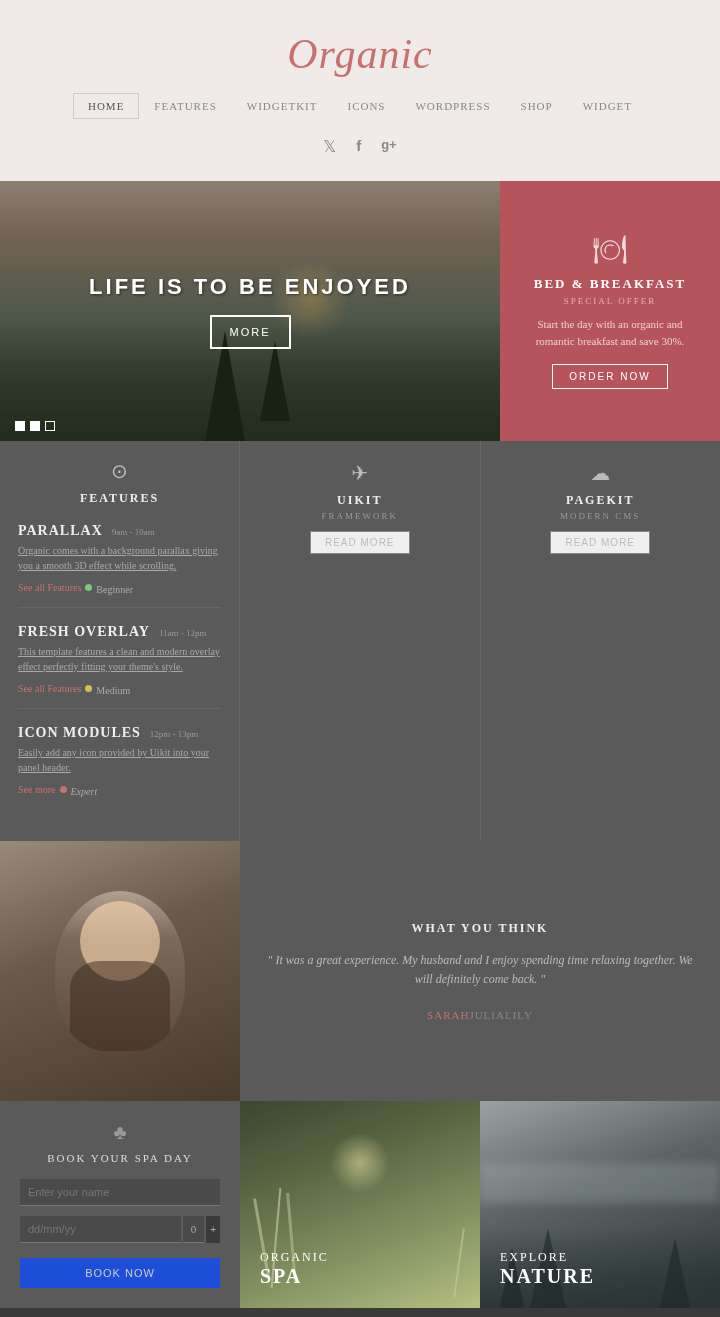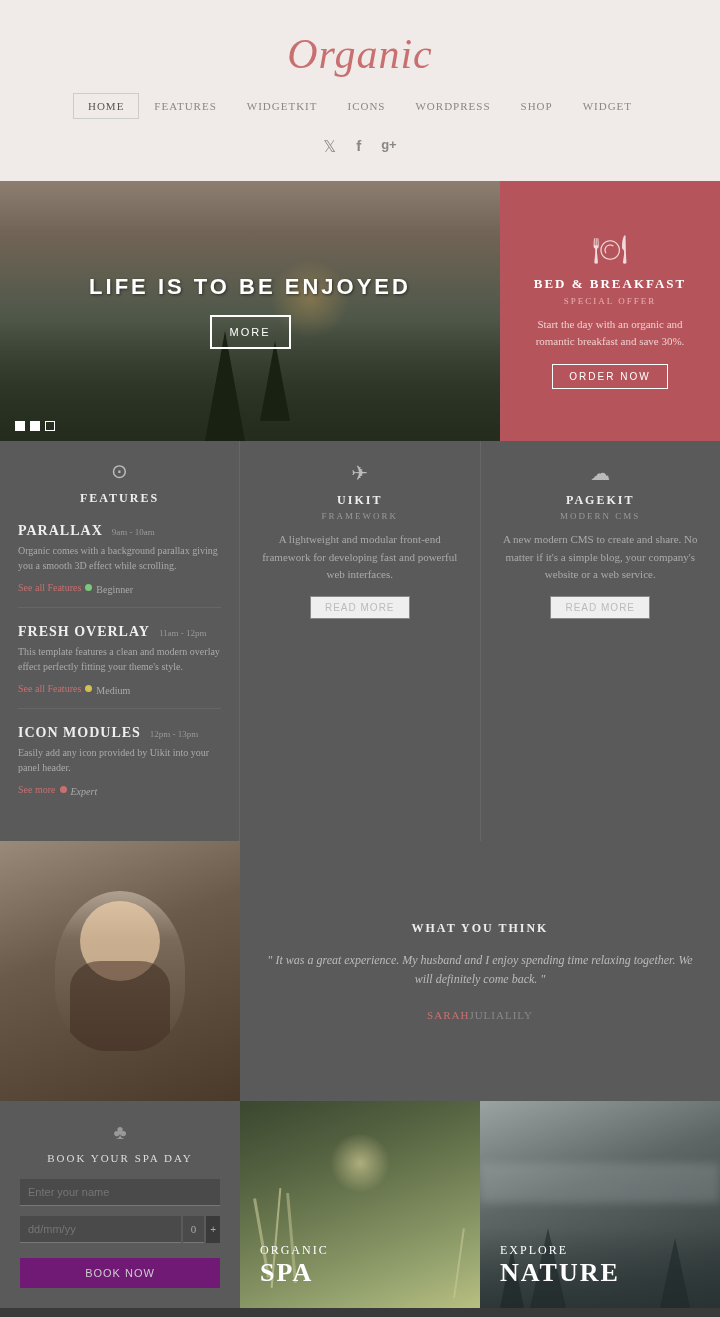--- a/index.html
+++ b/index.html
@@ -40,21 +40,21 @@
     .feature-desc { font-size: 11px; line-height: 1.6; color: #aaa; margin-bottom: 12px; }
     .feature-link { display: inline-block; border: 1px solid #888; color: #bbb; padding: 5px 14px; font-size: 10px; letter-spacing: 1px; text-transform: uppercase; cursor: pointer; }
 
     
     .features-left { width: 240px; background: #5a5a5a; padding: 18px; border-right: 1px solid #666; }
     .features-left .feature-name { text-align: center; margin-bottom: 15px; }
     .feat-item { margin-bottom: 14px; border-bottom: 1px solid #666; padding-bottom: 12px; }
     .feat-item:last-child { border-bottom: none; }
     .feat-item-title { font-size: 14px; font-weight: bold; color: #eee; text-transform: uppercase; letter-spacing: 1px; }
     .feat-item-time { font-size: 9px; color: #999; margin-left: 5px; }
-    .feat-item-desc { font-size: 10px; color: #aaa; line-height: 1.5; margin: 4px 0; }
+    .feat-item-desc { font-size: 10px; color: #aaa; line-height: 1.5; margin: 4px 0; text-decoration: underline; }
     .feat-item-link { font-size: 10px; color: #c87070; }
     .feat-badge { display: inline-flex; gap: 4px; font-size: 9px; margin-top: 4px; }
     .badge-dot { width: 7px; height: 7px; border-radius: 50%; display: inline-block; }
     .badge-green { background: #7bc87a; }
     .badge-yellow { background: #d4c050; }
     .badge-red { background: #c87070; }
 
     
     .second-features { display: flex; width: 100%; }
     .portrait-card { width: 240px; background: #7a6a5a; overflow: hidden; position: relative; }
@@ -70,28 +70,28 @@
     .bottom-section { display: flex; width: 100%; }
     .spa-booking { width: 240px; background: #5a5a5a; padding: 20px; display: flex; flex-direction: column; align-items: center; }
     .spa-icon { font-size: 20px; color: #999; margin-bottom: 8px; }
     .spa-title { font-size: 11px; letter-spacing: 2px; text-transform: uppercase; color: #ddd; margin-bottom: 15px; text-align: center; }
     .spa-input { width: 100%; background: #4a4a4a; border: none; border-bottom: 1px solid #777; padding: 7px 8px; font-size: 11px; color: #aaa; margin-bottom: 10px; outline: none; }
     .spa-row { display: flex; gap: 2px; width: 100%; margin-bottom: 10px; }
     .spa-input-small { flex: 1; background: #4a4a4a; border: none; border-bottom: 1px solid #777; padding: 7px 8px; font-size: 11px; color: #aaa; outline: none; }
     .spa-counter { display: flex; align-items: center; background: #4a4a4a; border-bottom: 1px solid #777; padding: 4px 8px; gap: 5px; }
     .counter-val { font-size: 11px; color: #aaa; }
     .counter-btn { background: #3a3a3a; border: none; color: #aaa; font-size: 10px; cursor: pointer; padding: 2px 4px; }
-    .spa-submit { width: 100%; background: #701a75; border: none; color: #ccc; padding: 9px; font-size: 11px; letter-spacing: 1px; text-transform: uppercase; cursor: pointer; margin-top: 5px; }
+    .spa-submit { width: 100%; background: #1d4ed8; border: none; color: #ccc; padding: 9px; font-size: 11px; letter-spacing: 1px; text-transform: uppercase; cursor: pointer; margin-top: 5px; }
     .nature-cards { display: flex; flex: 1; }
     .nature-card { flex: 1; position: relative; overflow: hidden; min-height: 200px; }
     .nature-bg1 { background: linear-gradient(160deg, #3a4a3a 0%, #6a7a5a 40%, #9aaa7a 80%, #bbc085 100%); }
     .nature-bg2 { background: linear-gradient(160deg, #8a9090 0%, #5a6060 40%, #3a4040 100%); }
     .nature-overlay { position: absolute; inset: 0; display: flex; flex-direction: column; align-items: flex-start; justify-content: flex-end; padding: 20px; }
     .nature-label { font-size: 12px; letter-spacing: 2px; text-transform: uppercase; color: #fff; font-weight: normal; }
-    .nature-title { font-size: 26px; letter-spacing: 2px; text-transform: uppercase; color: #fff; font-weight: bold; }
+    .nature-title { font-size: 20px; letter-spacing: 2px; text-transform: uppercase; color: #fff; font-weight: bold; }
 
     
     .footer-main { background: #3a3a3a; display: flex; padding: 30px 30px; gap: 20px; }
 
     
     .hero-landscape { width: 100%; height: 260px; background: linear-gradient(180deg, #b0a090 0%, #8a7a6a 20%, #5a6a5a 50%, #3a4a3a 80%, #2a3a2a 100%); position: relative; overflow: hidden; }
     .hero-sun-rays { position: absolute; top: 30%; right: 30%; width: 80px; height: 80px; background: radial-gradient(circle, rgba(255,200,100,0.4) 0%, transparent 70%); }
   </style>
 </head>
 <body>
@@ -188,29 +188,27 @@
         <span class="badge-dot badge-red"></span>
         <span style="font-size:10px;color:#aaa;font-style:italic;">Expert</span>
       </div>
     </div>
   </div>
 
   <div class="feature-card">
     <div class="feature-icon">✈</div>
     <div class="feature-name">UIKIT</div>
     <div class="feature-sub">FRAMEWORK</div>
-    <div class="feature-desc">A lightweight and modular front-end framework for developing fast and powerful web interfaces.</div>
     <button class="feature-link">READ MORE</button>
   </div>
 
   <div class="feature-card">
     <div class="feature-icon">☁</div>
     <div class="feature-name">PAGEKIT</div>
     <div class="feature-sub">MODERN CMS</div>
-    <div class="feature-desc">A new modern CMS to create and share. No matter if it's a simple blog, your company's website or a web service.</div>
     <button class="feature-link">READ MORE</button>
   </div>
 </div>
 
 <div class="second-features">
   <div class="portrait-card">
     <div class="portrait-placeholder" style="height:260px;">
 
       <div style="width:130px;height:160px;background:linear-gradient(180deg,#b0a090 0%,#7a6a5a 30%,#5a4a3a 100%);border-radius:50% 50% 40% 40%;position:relative;overflow:hidden;">
         <div style="position:absolute;top:10px;left:25px;width:80px;height:80px;background:rgba(255,220,180,0.6);border-radius:50%;"></div>

